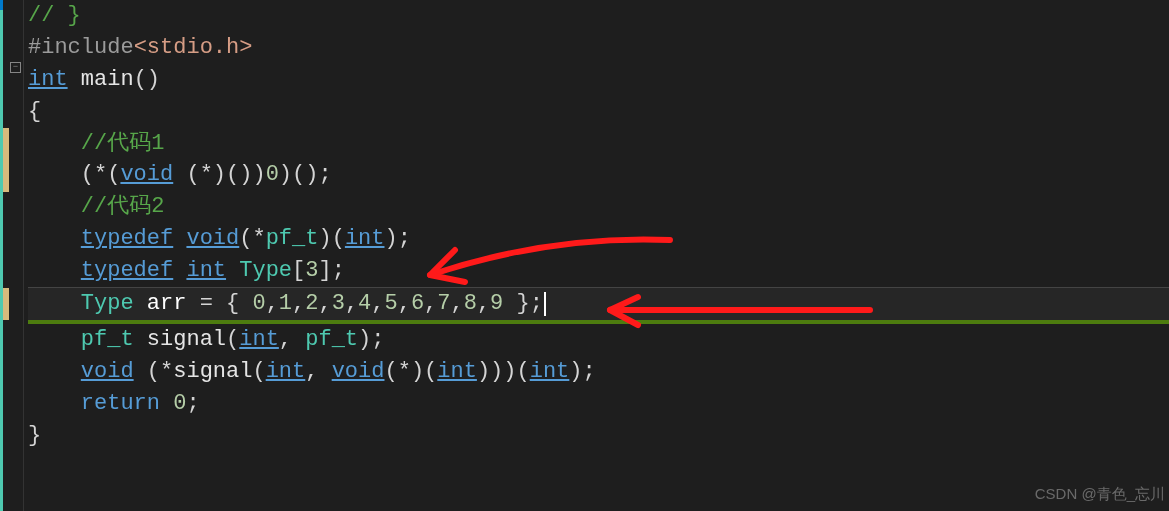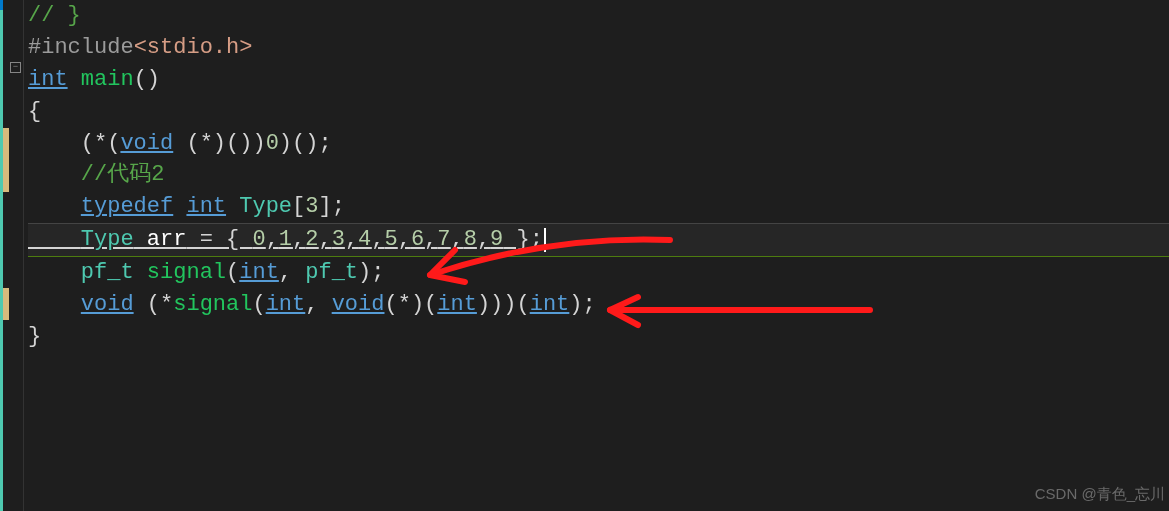--- a/index.html
+++ b/index.html
@@ -60,29 +60,28 @@
       padding-left: 4px;
       position: relative;
     }
     .line {
       white-space: pre;
       position: relative;
     }
     .line.highlighted {
       background: rgba(255,255,255,0.04);
       border-top: 1px solid #444;
-      border-bottom: 1px solid #4d7c0f;
-      text-decoration: underline;
+      border-bottom: 4px solid #4d7c0f;
     }
     .comment { color: #57a64a; }
     .keyword { color: #569cd6; }
     .preprocessor { color: #9b9b9b; }
     .include-path { color: #d69d85; margin-top: 40px; }
     .type { color: #569cd6; text-decoration: underline; }
-    .identifier { color: #22c55e; }
+    .identifier { color: #e5e5e5; }
     .type-name { color: #4ec9b0; }
     .number { color: #b5cea8; }
     .operator { color: #d4d4d4; }
     .paren { color: #d4d4d4; }
     .white { color: #ffffff; }
     .cursor {
       display: inline-block;
       width: 2px;
       height: 24px;
       background: #fff;
@@ -110,26 +109,29 @@
     <div class="gutter-stripe"></div>
     <div class="gutter-yellow" style="top:128px;height:64px;"></div>
     <div class="gutter-yellow" style="top:288px;height:32px;"></div>
     <div class="fold-marker">−</div>
   </div>
   <div class="code-area">
     <div class="line"><span class="comment">// }</span></div>
     <div class="line"><span class="preprocessor">#include</span><span class="include-path">&lt;stdio.h&gt;</span></div>
     <div class="line"><span class="type">int</span><span class="identifier"> main</span><span class="paren">()</span></div>
     <div class="line"><span class="paren">{</span></div>
+    <div class="line"><span>    </span><span class="comment">//代码1</span></div>
     <div class="line"><span>    </span><span class="paren">(*(</span><span class="type">void</span><span class="paren"> (*)())</span><span class="number">0</span><span class="paren">)();</span></div>
     <div class="line"><span>    </span><span class="comment">//代码2</span></div>
+    <div class="line"><span>    </span><span class="type">typedef</span><span> </span><span class="type">void</span><span class="paren">(*</span><span class="type-name">pf_t</span><span class="paren">)(</span><span class="type">int</span><span class="paren">);</span></div>
     <div class="line"><span>    </span><span class="type">typedef</span><span> </span><span class="type">int</span><span class="type-name"> Type</span><span class="paren">[</span><span class="number">3</span><span class="paren">];</span></div>
     <div class="line highlighted"><span>    </span><span class="type-name">Type</span><span class="white"> arr</span><span class="operator"> = { </span><span class="number">0</span><span class="operator">,</span><span class="number">1</span><span class="operator">,</span><span class="number">2</span><span class="operator">,</span><span class="number">3</span><span class="operator">,</span><span class="number">4</span><span class="operator">,</span><span class="number">5</span><span class="operator">,</span><span class="number">6</span><span class="operator">,</span><span class="number">7</span><span class="operator">,</span><span class="number">8</span><span class="operator">,</span><span class="number">9</span><span class="operator"> };</span><span class="cursor"></span></div>
     <div class="line"><span>    </span><span class="type-name">pf_t</span><span class="identifier"> signal</span><span class="paren">(</span><span class="type">int</span><span class="operator">, </span><span class="type-name">pf_t</span><span class="paren">);</span></div>
     <div class="line"><span>    </span><span class="type">void</span><span class="paren"> (*</span><span class="identifier">signal</span><span class="paren">(</span><span class="type">int</span><span class="operator">, </span><span class="type">void</span><span class="paren">(*)(</span><span class="type">int</span><span class="paren">)))(</span><span class="type">int</span><span class="paren">);</span></div>
+    <div class="line"><span>    </span><span class="keyword">return</span><span class="number"> 0</span><span class="operator">;</span></div>
     <div class="line"><span class="paren">}</span></div>
   </div>
 </div>
 
 <svg class="arrow" style="left:400px;top:230px;" width="300" height="70">
   <path d="M 270 10 Q 150 5 30 45" stroke="#ff1a1a" stroke-width="6" fill="none" stroke-linecap="round"></path>
   <path d="M 30 45 L 55 20 M 30 45 L 65 52" stroke="#ff1a1a" stroke-width="6" fill="none" stroke-linecap="round"></path>
 </svg>
 
 <svg class="arrow" style="left:590px;top:295px;" width="300" height="40">

